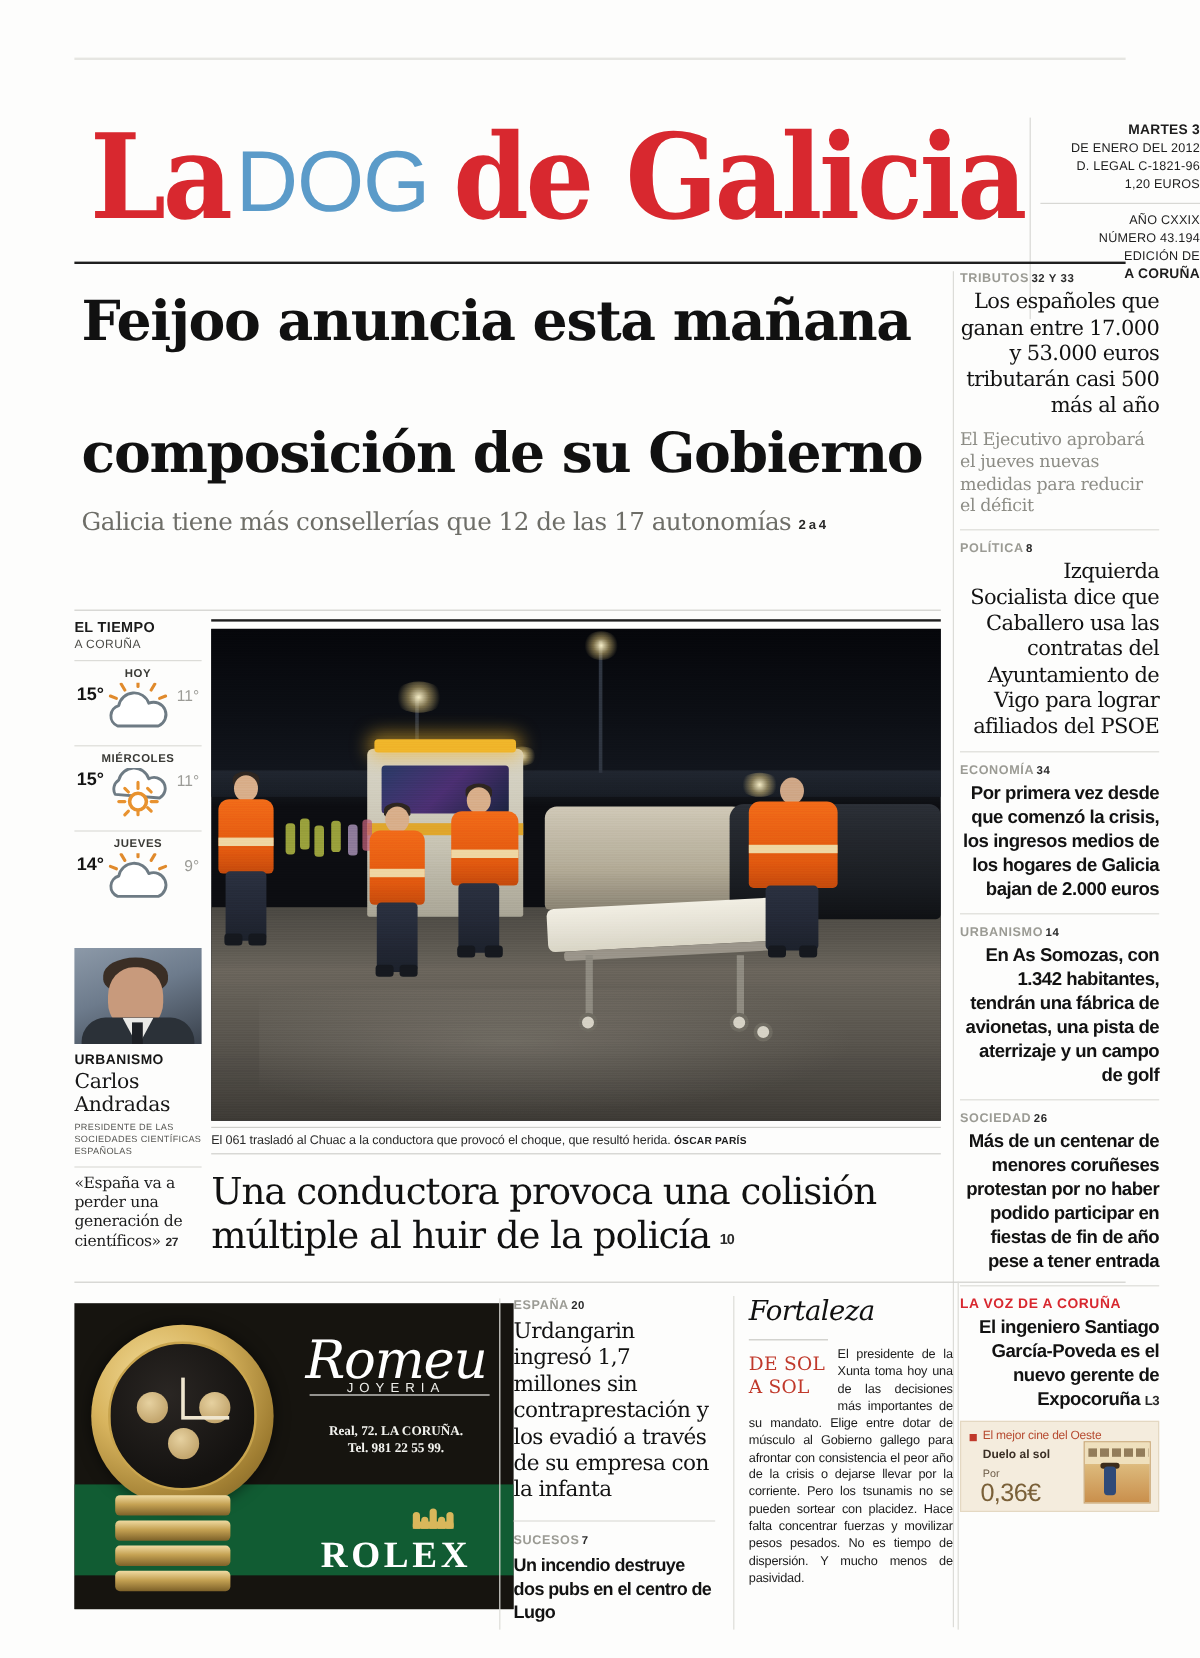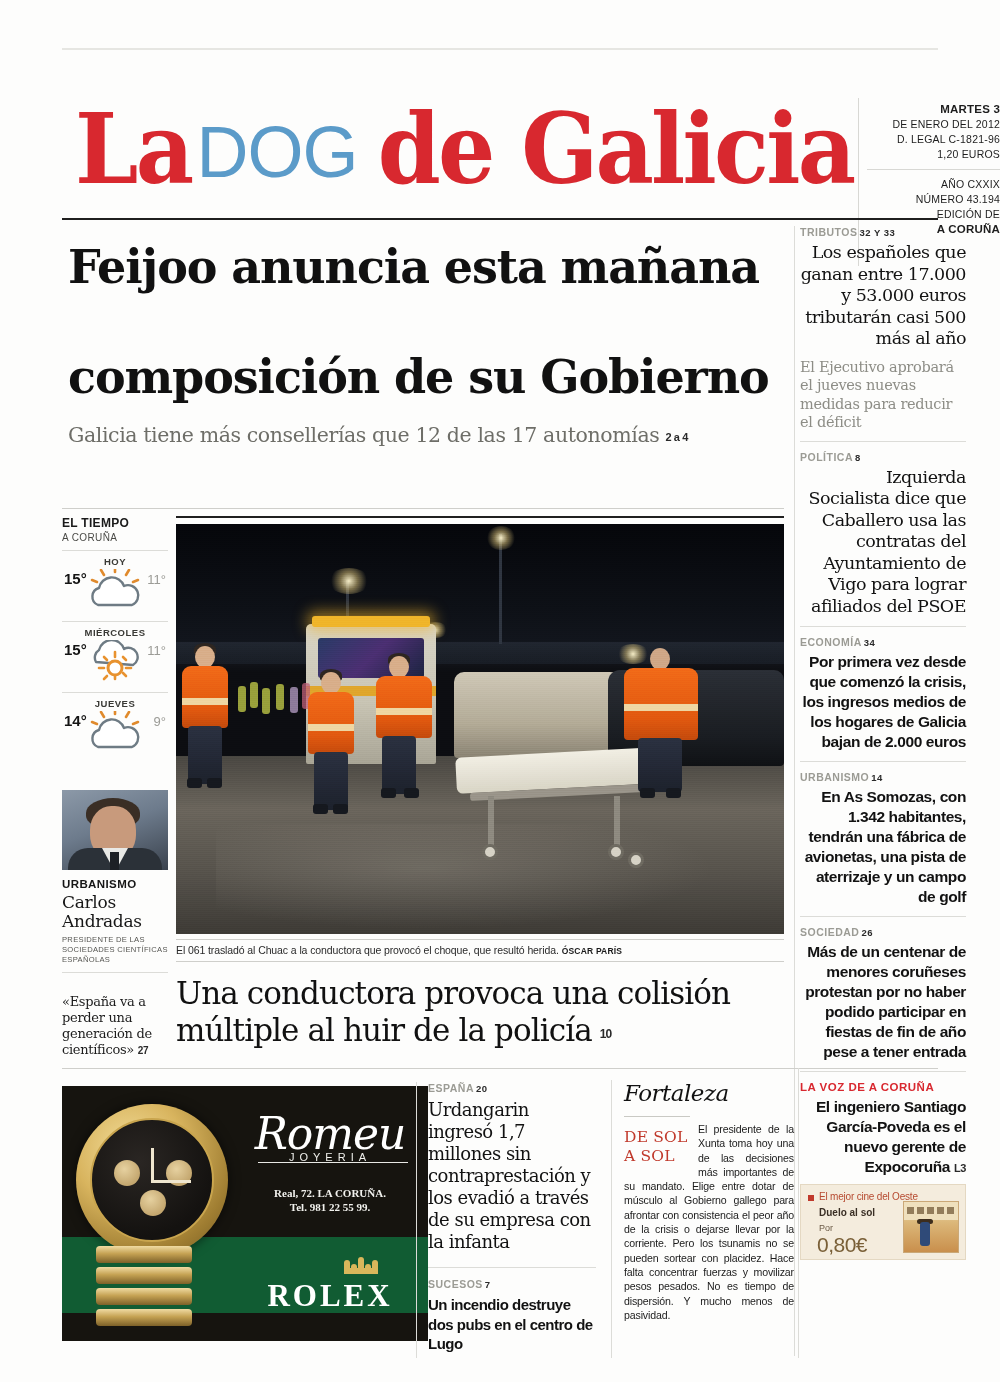--- a/index.html
+++ b/index.html
@@ -206,21 +206,21 @@
     font-size: 17px; line-height: 19px; color: #161616;
     margin-top: 3px; letter-spacing: -0.3px;
   }
   #interview .role {
     font-family: "Liberation Sans", sans-serif;
     font-size: 7.6px; line-height: 10px; letter-spacing: 0.3px;
     color: #555551; margin-top: 4px; text-transform: uppercase;
   }
   #interview .quote {
     border-top: 1px solid #dcdcd8;
-    margin-top: 7px; padding-top: 21px;
+    margin-top: 7px; padding-top: 6px;
     font-family: "DejaVu Serif", serif;
     font-size: 13px; line-height: 16px; color: #1c1c1c;
     letter-spacing: -0.3px;
   }
   #interview .quote .pg {
     font-family: "Liberation Sans", sans-serif;
     font-size: 10px; font-weight: bold; color: #2a2a2a;
   }
 
   
@@ -872,21 +872,21 @@
       <div class="sb-title sans">
         <span>El ingeniero Santiago García-Poveda es el nuevo gerente de Expocoruña</span>
         <span class="pg">L3</span>
       </div>
 
       <div id="promo">
         <div class="bullet"></div>
         <div class="ptitle" style="left:18px;">El mejor cine del Oeste</div>
         <div class="pmovie">Duelo al sol</div>
         <div class="ppor">Por</div>
-        <div class="pprice">0,80€</div>
+        <div class="pprice">0,36€</div>
         <div class="pdvd">
           <div class="sky2"></div>
           <div class="ttl"></div>
           <div class="hat"></div>
           <div class="man"></div>
         </div>
       </div>
     </div>
   </div>
 

